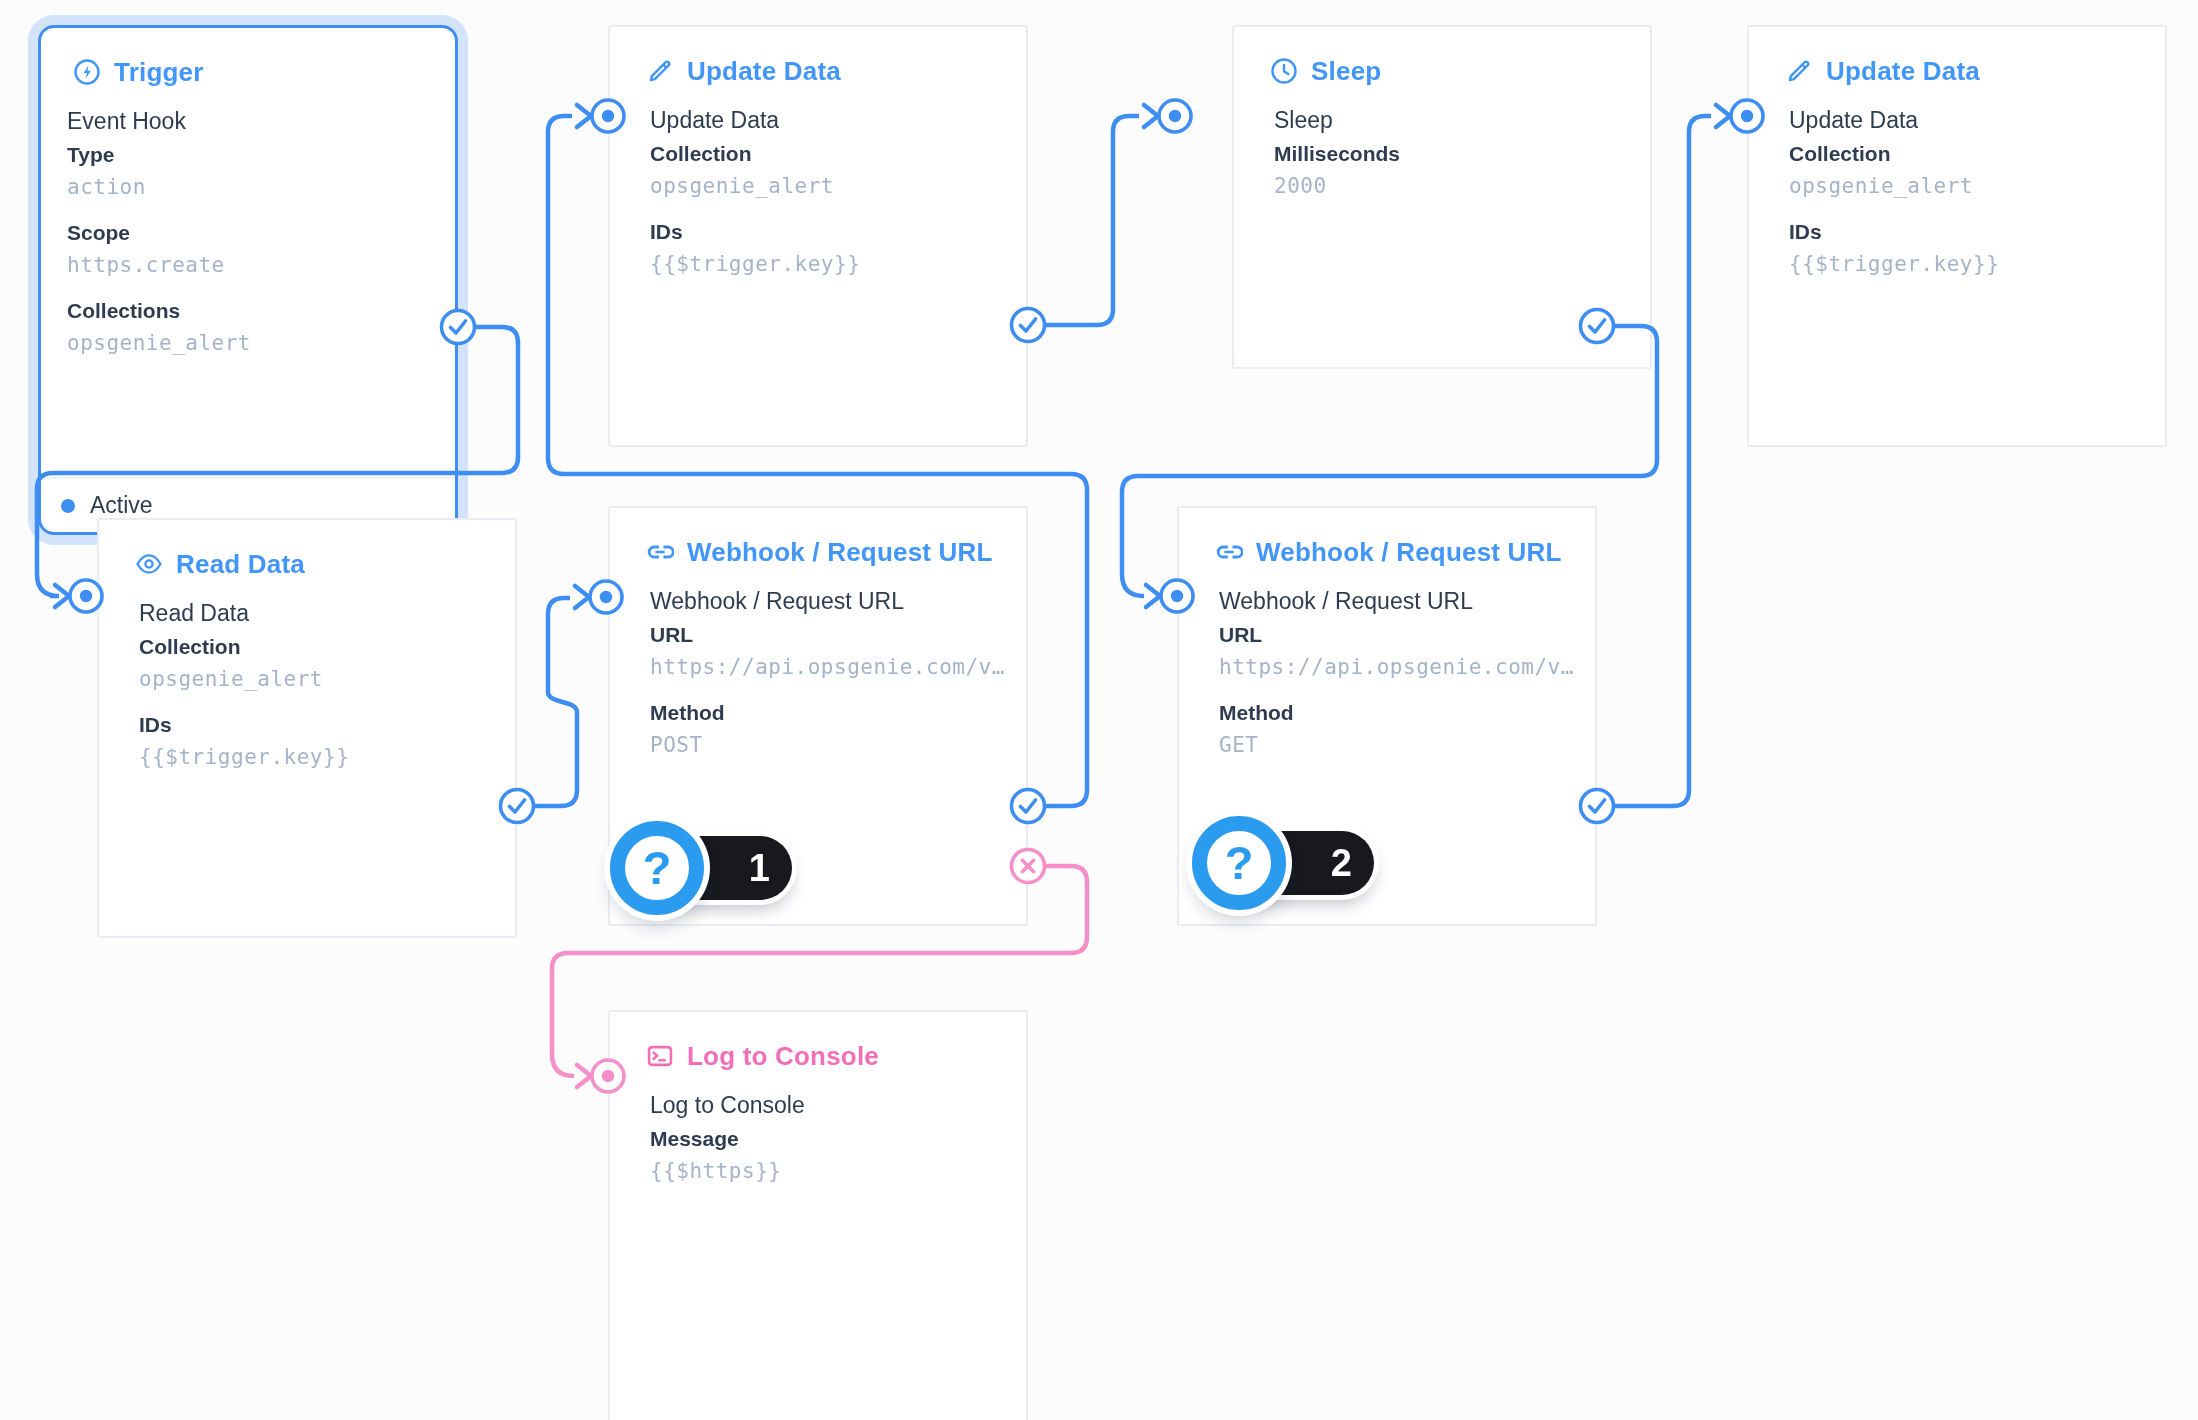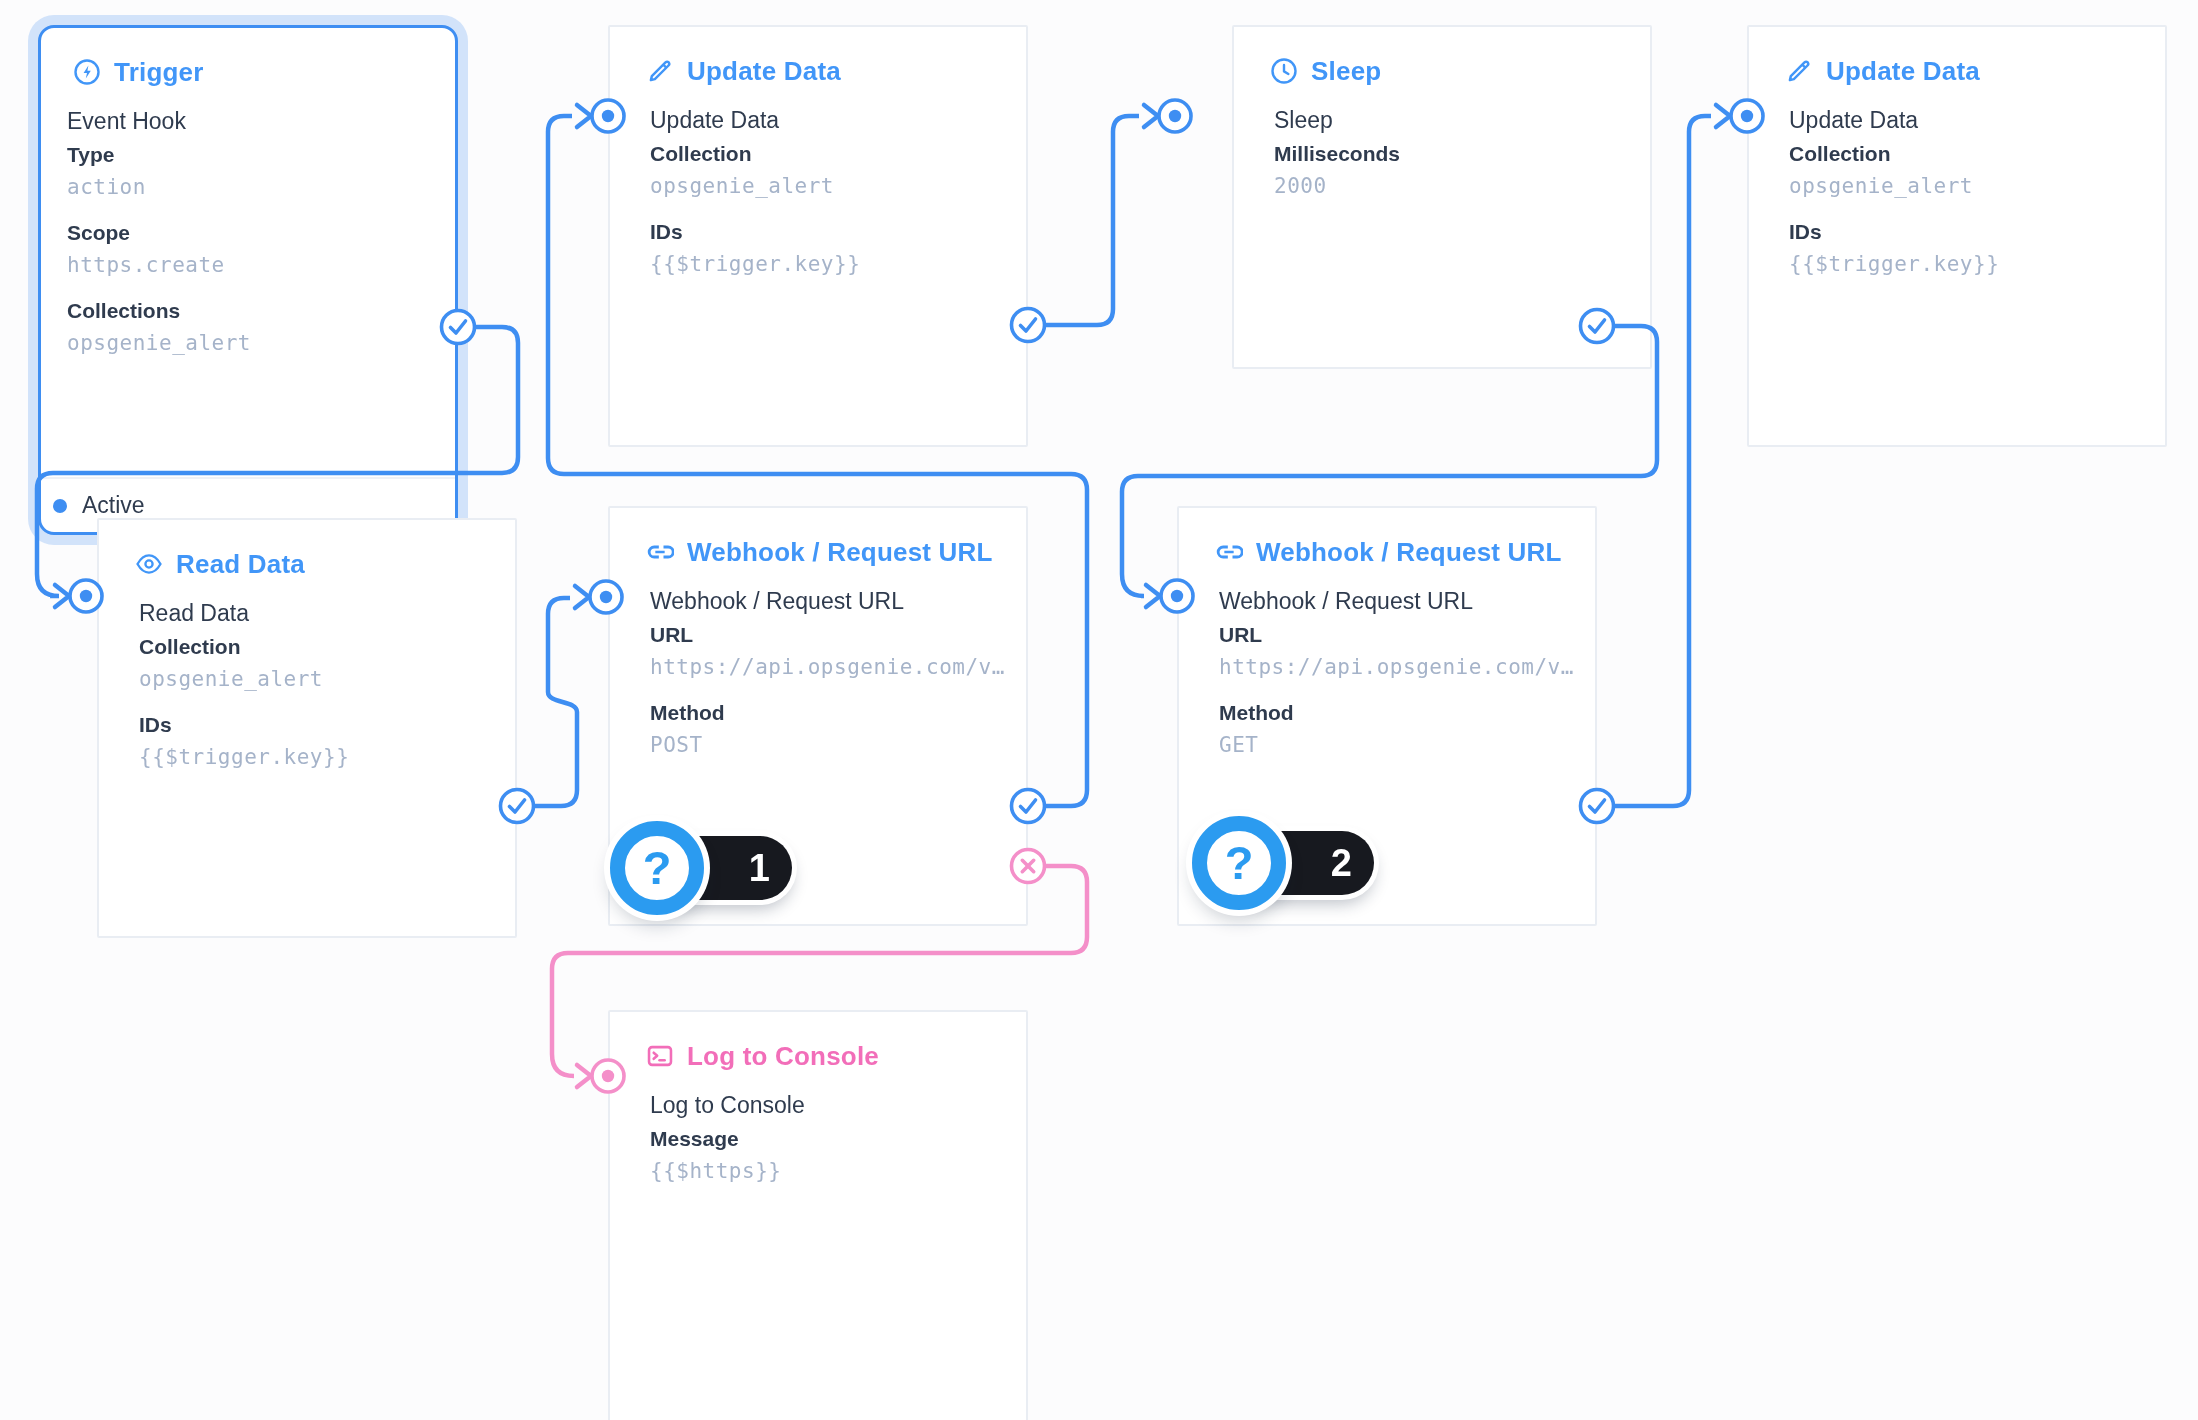--- a/index.html
+++ b/index.html
@@ -39,21 +39,21 @@
   .node--trigger .node-title{margin-left:32px}
   .node--trigger .node-body{margin-left:26px}
   .node-name{font-size:23px;color:var(--text-dark);line-height:28px}
   .fields{margin-top:6px}
   .field{margin-top:0}
   .field + .field{margin-top:18px}
   .f-label{font-size:21px;font-weight:700;color:var(--text-dark);line-height:28px}
   .f-value{margin-top:4px;font-size:21px;font-family:"DejaVu Sans Mono","Liberation Mono",monospace;
         color:var(--text-value);line-height:28px;letter-spacing:.5px;white-space:nowrap}
   .status-row{position:absolute;left:0;right:0;bottom:0;height:55px;border-top:2px solid var(--divider);
-        display:flex;align-items:center;gap:15px;padding-left:12px}
+        display:flex;align-items:center;gap:15px;padding-left:20px}
   .status-dot{width:14px;height:14px;border-radius:50%;background:var(--accent-blue)}
   .status-text{font-size:23px;color:var(--text-dark)}
 
   .badge{position:absolute;z-index:6;width:250px;height:96px}
   .badge-pill{position:absolute;left:36px;top:15px;width:146px;height:64px;border-radius:32px;
         background:var(--pill-black);display:flex;align-items:center;justify-content:flex-end;
         padding-right:22px;box-shadow:0 0 0 5px #fff,0 9px 16px rgba(20,35,60,.28);z-index:1}
   .badge-count{color:#fff;font-size:38px;font-weight:800}
   .badge-circle{position:absolute;left:0;top:0;width:94px;height:94px;border-radius:50%;
         background:#fff;border:15px solid var(--badge-blue);display:flex;align-items:center;justify-content:center;

